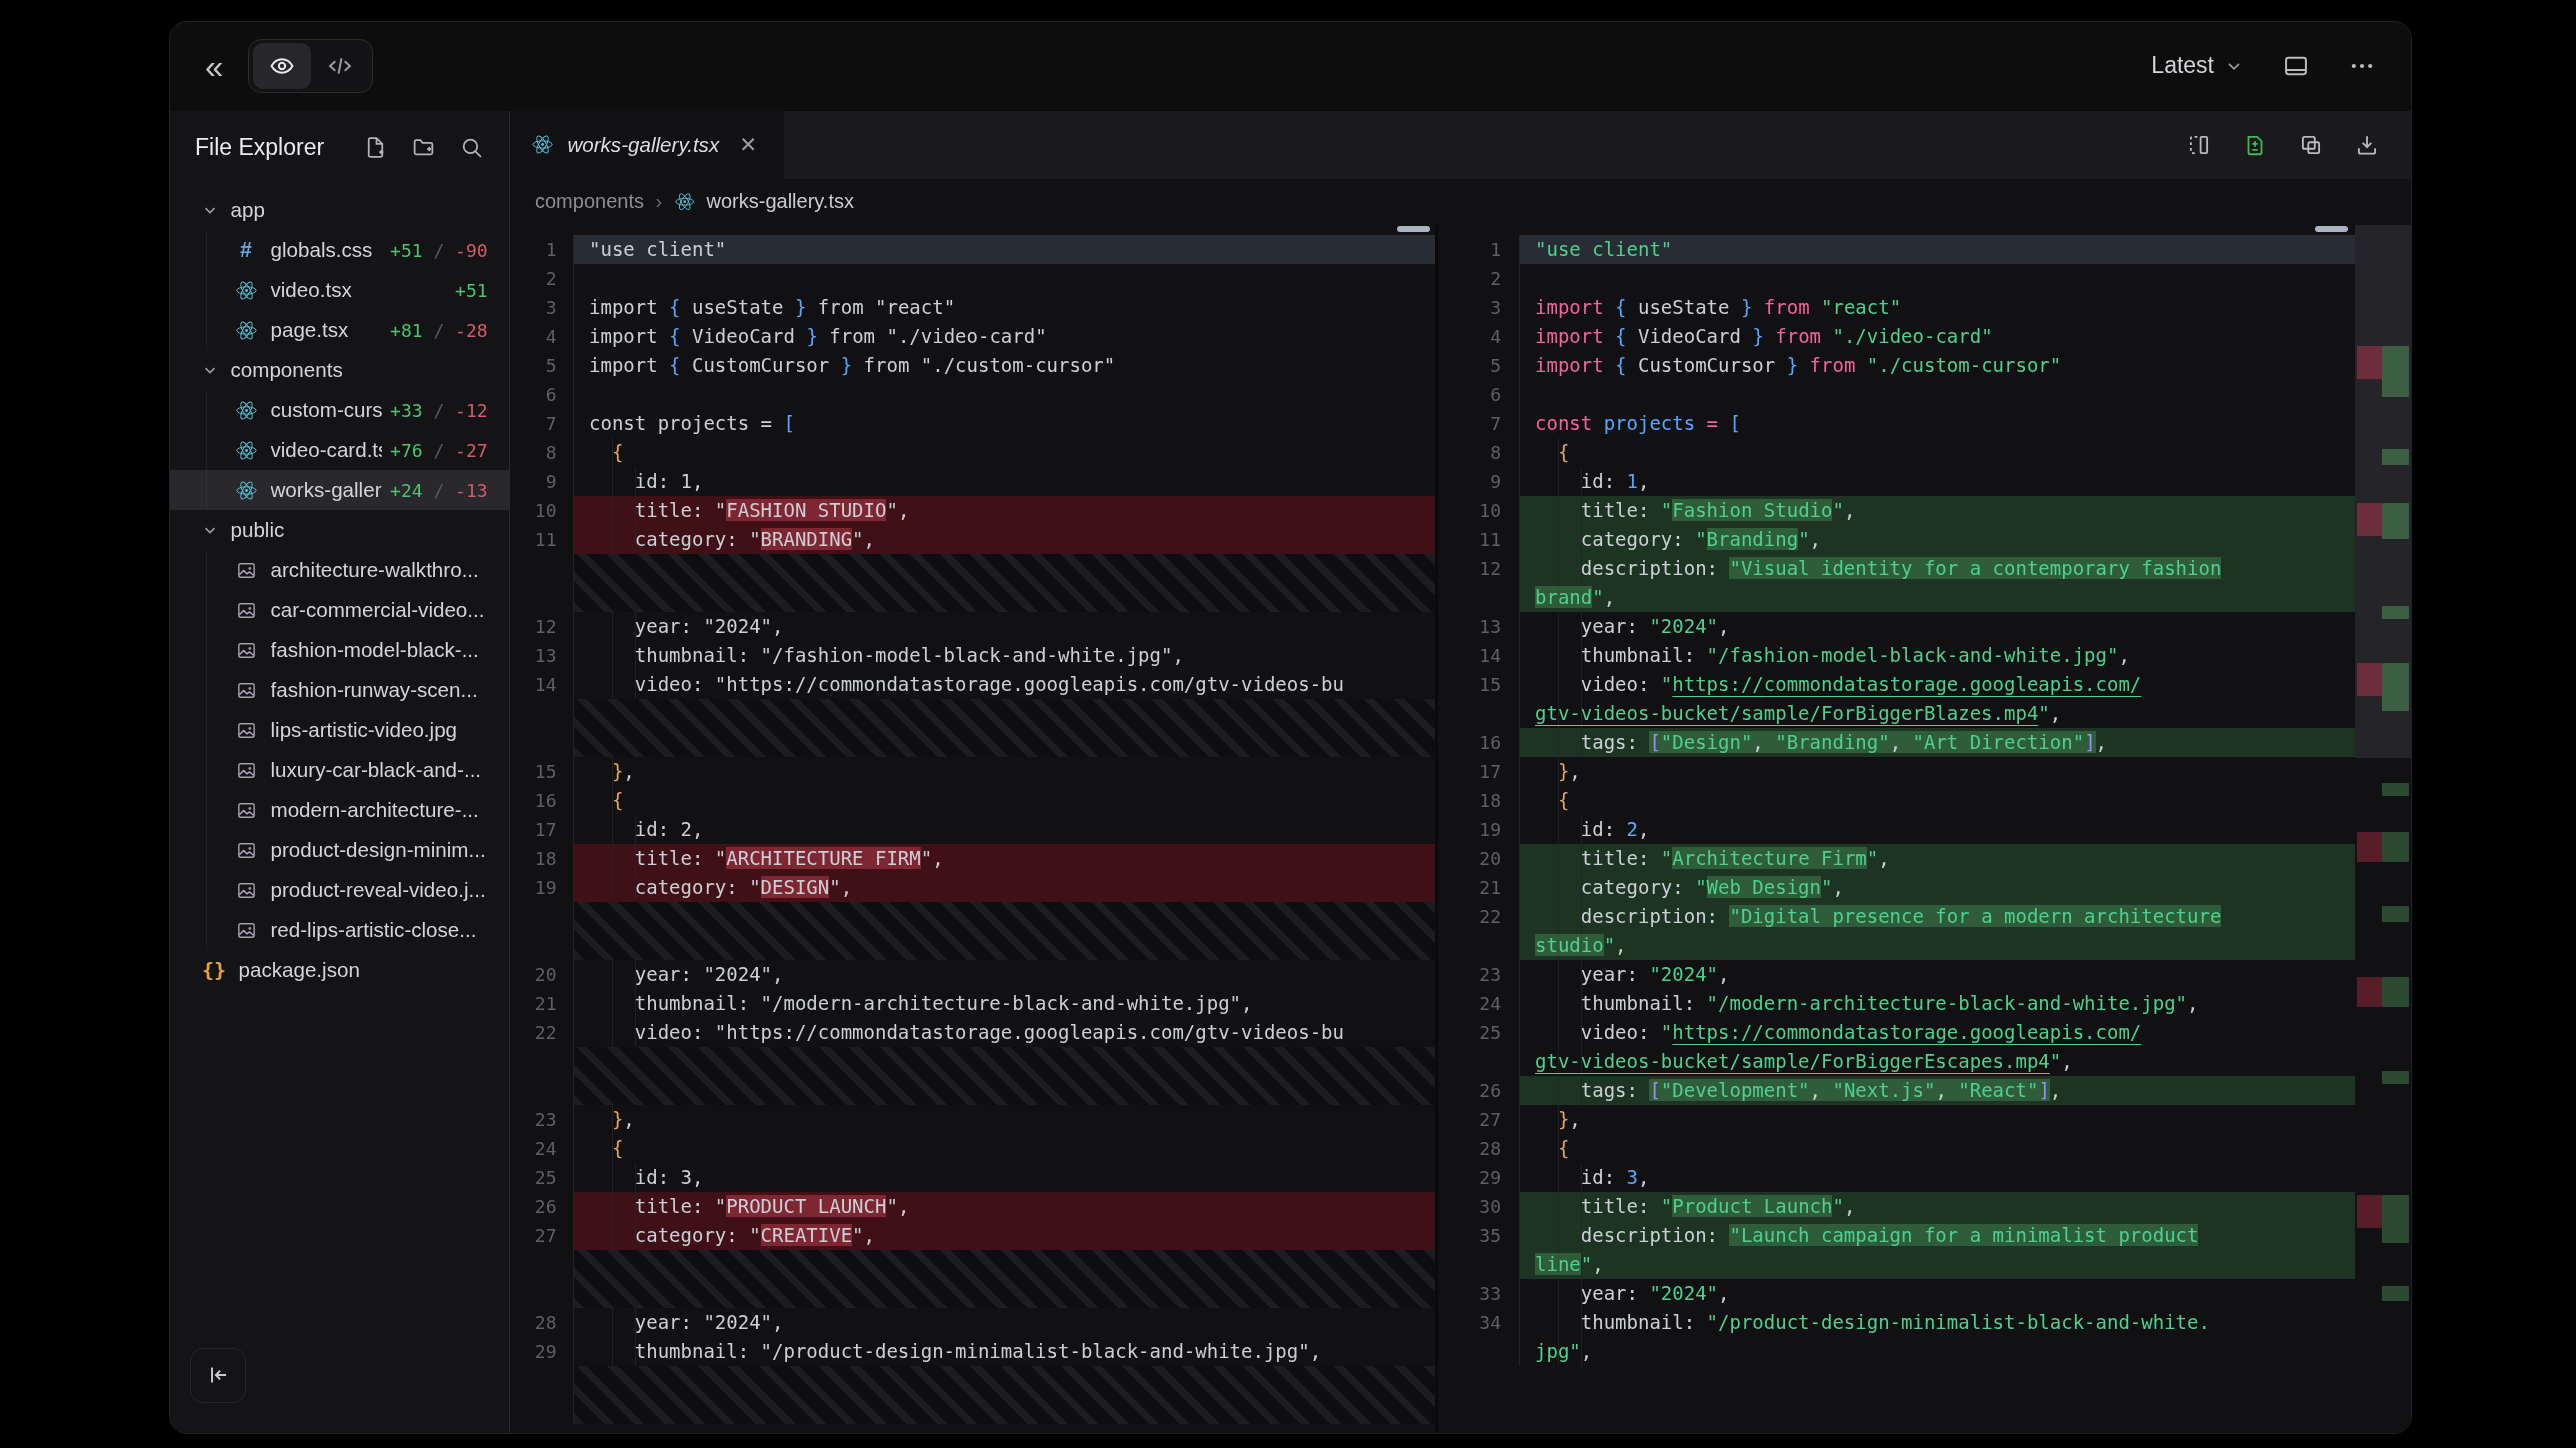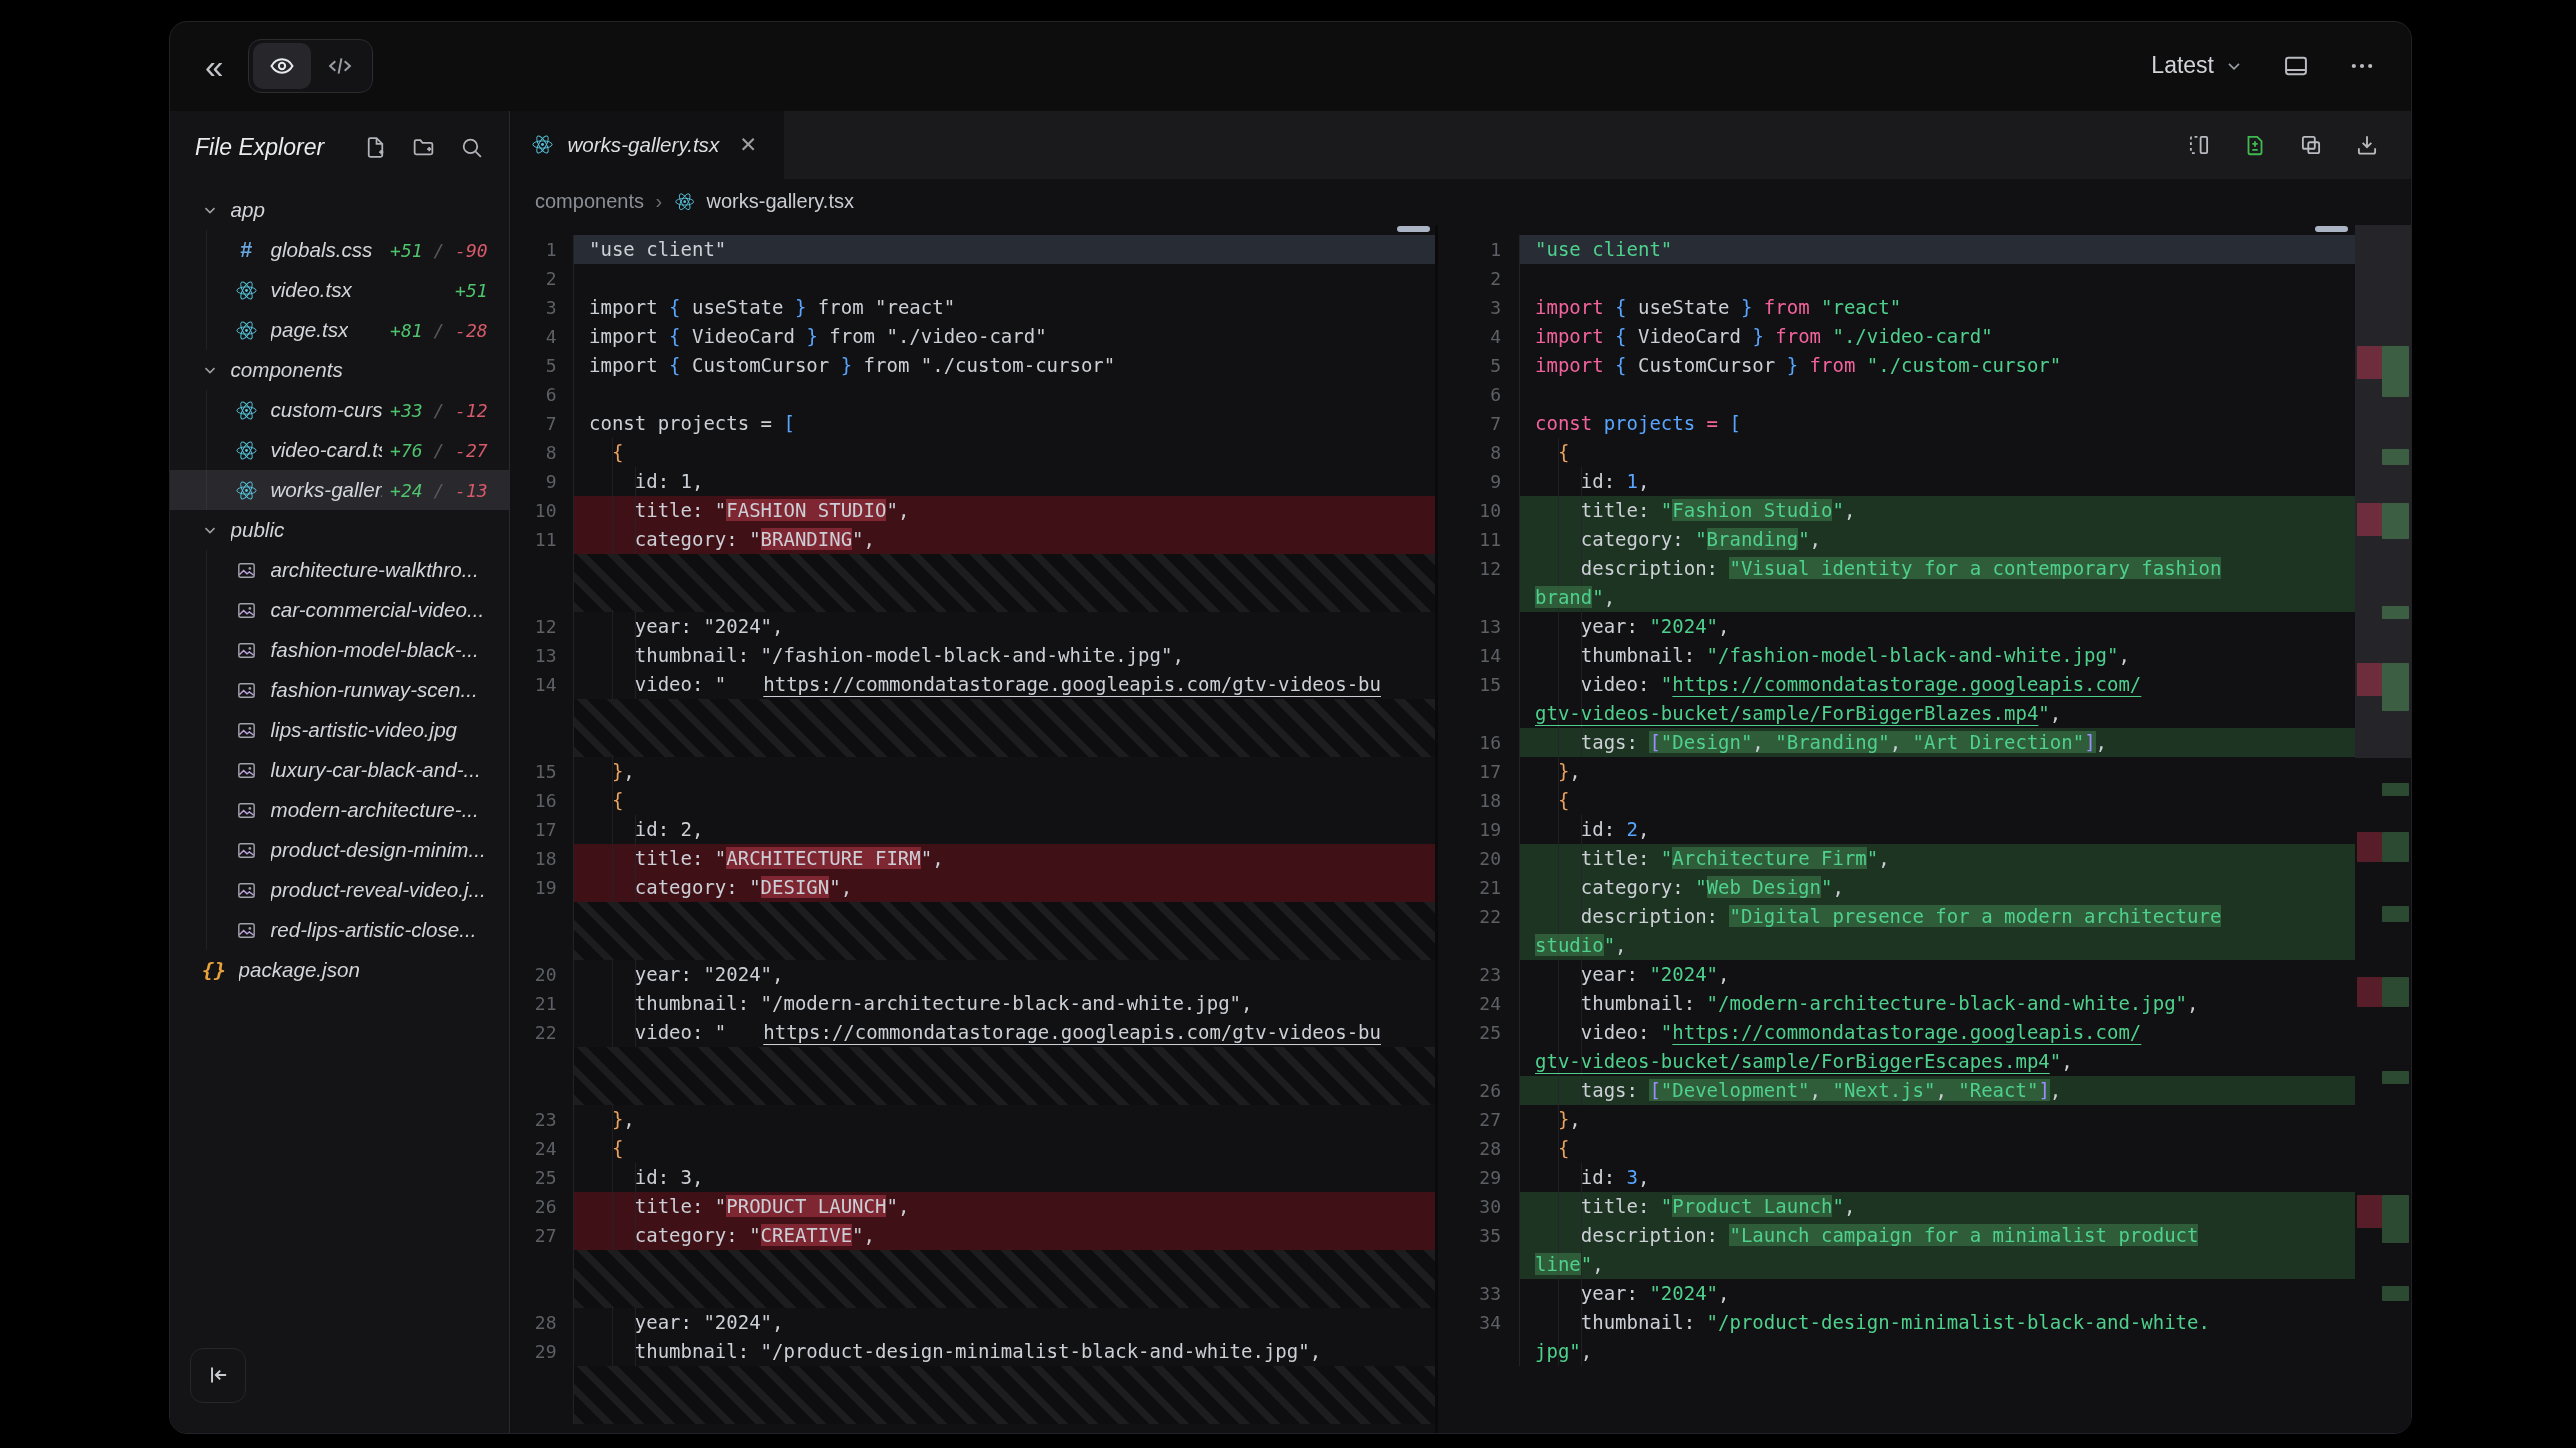--- a/index.html
+++ b/index.html
@@ -10,21 +10,21 @@
   .topbar{position:absolute;left:0;top:0;right:0;height:89px;display:flex;align-items:center;padding:0 35px;box-sizing:border-box;}
   .collapse-ico{color:#c3c5c9;font-size:33px;line-height:1;margin-right:25px;cursor:pointer;}
   .toggle{display:flex;background:#131315;border:0.8px solid #2c2c31;border-radius:13px;padding:3.3px;}
   .toggle .seg{width:58px;height:46px;display:flex;align-items:center;justify-content:center;border-radius:10px;color:#9b9da4;}
   .toggle .seg.active{background:#26262b;color:#e8e9ec;}
   .topbar-right{margin-left:auto;display:flex;align-items:flex-start;gap:38px;}
   .version{display:flex;align-items:center;gap:10px;color:#d2d4d8;font-size:23px;}
   .ticon{color:#b9bbc0;display:flex;align-items:center;}
 
   
-  .sidebar{position:absolute;left:0;top:89px;bottom:0;width:340px;background:#141416;border-right:0.8px solid #29292e;box-sizing:border-box;font-style:italic;}
+  .sidebar{position:absolute;left:0;top:89px;bottom:0;width:340px;background:#141416;border-right:0.8px solid #29292e;box-sizing:border-box;}
   .sheader{height:73px;display:flex;align-items:center;padding:0 25px;}
   .sheader .stitle{font-size:23px;color:#eaebed;font-weight:500;}
   .sheader .sactions{margin-left:auto;display:flex;gap:23px;color:#b2b4ba;}
   .tree{padding:6.6px 0 0 0;font-size:20.6px;color:#d3d5da;}
   .sitem{height:40px;display:flex;align-items:center;padding-right:21.4px;cursor:pointer;}
   .sitem.depth1{padding-left:63px;background:linear-gradient(#242428,#242428) no-repeat 36px 0/0.8px 100%;}
   .sitem.depth0{padding-left:31px;}
   .sitem.selected{background:#28282d linear-gradient(#35353a,#35353a) no-repeat 36px 0/0.8px 100%;}
   .sitem .chev{margin-right:11.5px;color:#9da0a6;display:flex;}
   .sitem .fico{width:26px;margin-right:11.5px;display:flex;align-items:center;justify-content:center;flex:none;}
@@ -62,21 +62,21 @@
   .code.g1{background-image:linear-gradient(#232328,#232328);background-repeat:no-repeat;background-size:0.8px 100%;background-position:38px 0;}
   .code.g2{background-image:linear-gradient(#232328,#232328),linear-gradient(#232328,#232328);background-repeat:no-repeat;background-size:0.8px 100%,0.8px 100%;background-position:38px 0,61px 0;}
   .row.kactive .code{background-color:#282d35;}
   .row.kremoved .code{background-color:#3f1016;}
   .row.kadded .code{background-color:#1c3421;}
   .row.khatch{}
   .row.khatch .code{background-image:repeating-linear-gradient(45deg,#1d1d20 0 7.4px,#0e0e10 7.4px 21.4px);}
   .tk.pl,.tk.wt{color:#ccd0d6;} .tk.kw{color:#f2639d;} .tk.str{color:#4ed18d;}
   .tk.num,.tk.id,.tk.brc{color:#58a6ff;} .tk.obr{color:#eba35f;} .tk.abr{color:#9d8cff;}
   .tk.lnk{color:#4ed18d;text-decoration:underline;text-underline-offset:5px;}
-  .tk.lnk2{color:#ccd0d6;text-decoration:underline;text-underline-offset:5px;margin-left:37px;}
+  .tk.lnk2{color:#ccd0d6;text-underline-offset:5px;}
   .tk.hl{background:rgba(97,190,112,0.30);}
   .tk.hlr{background:rgba(228,77,98,0.38);}
   .hdash{position:absolute;top:1.6px;height:5.8px;width:33px;border-radius:3.3px;background:#aab4c4;z-index:5;}
   .pleft .hdash{right:5px;} .pright .hdash{right:63px;}
   .minimap{position:absolute;top:0;right:0;bottom:0;width:56px;}
   .mviewport{position:absolute;left:0;right:0;top:0;background:rgba(175,178,190,0.13);}
   .mmark{position:absolute;border-radius:0.8px;}
   .mmark.red{left:1.6px;width:25px;background:#6d2d3d;}
   .mmark.grn{left:27px;width:27px;background:#3c5e42;}
   .mmark.dim.red{background:#571e29;} .mmark.dim.grn{background:#2b4a31;}

